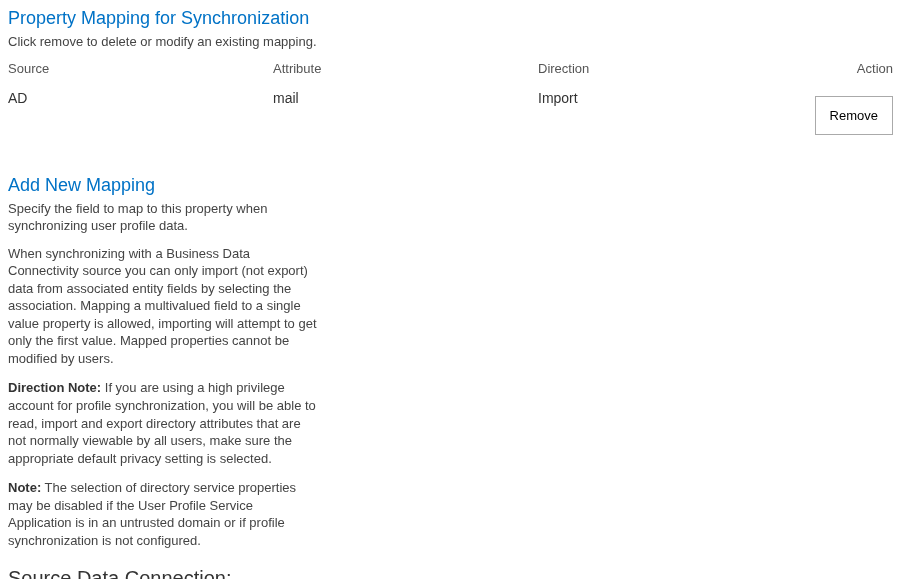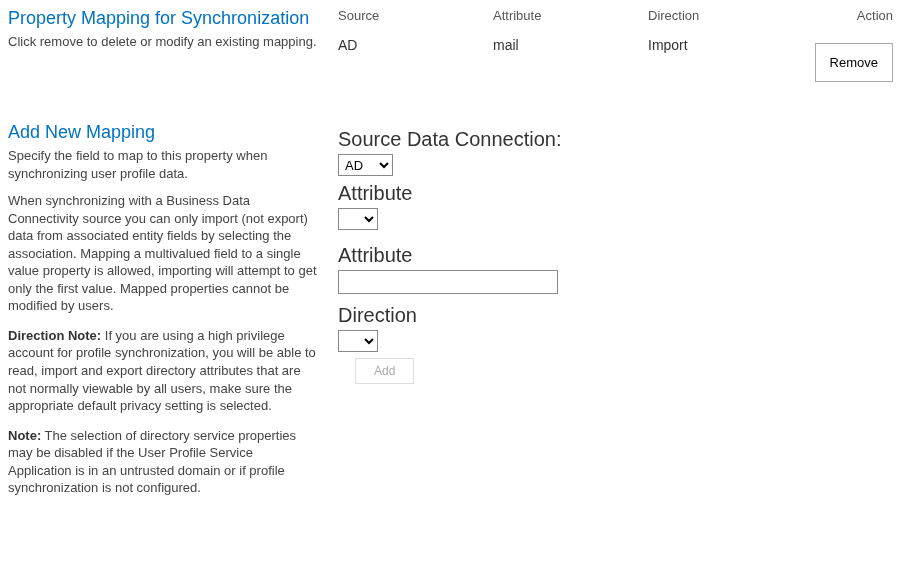--- a/index.html
+++ b/index.html
@@ -5,21 +5,21 @@
   * { box-sizing: border-box; }
   body {
     margin: 0;
     padding: 8px;
     font-family: "Segoe UI", Arial, sans-serif;
     font-size: 13px;
     color: #333;
     background: #fff;
     width: 901px;
   }
-  .row { display: flex; }
+  .row { display: flex; flex-direction: column; }
   .leftcol { width: 330px; padding-right: 20px; }
   .rightcol { flex: 1; }
   h2.section-title {
     color: #0072c6;
     font-size: 18px;
     font-weight: 400;
     margin: 0 0 4px 0;
   }
   .desc { color: #444; line-height: 1.35; margin: 0 0 10px 0; }
   .para { margin: 10px 0 12px 0; line-height: 1.35; color: #444; }

